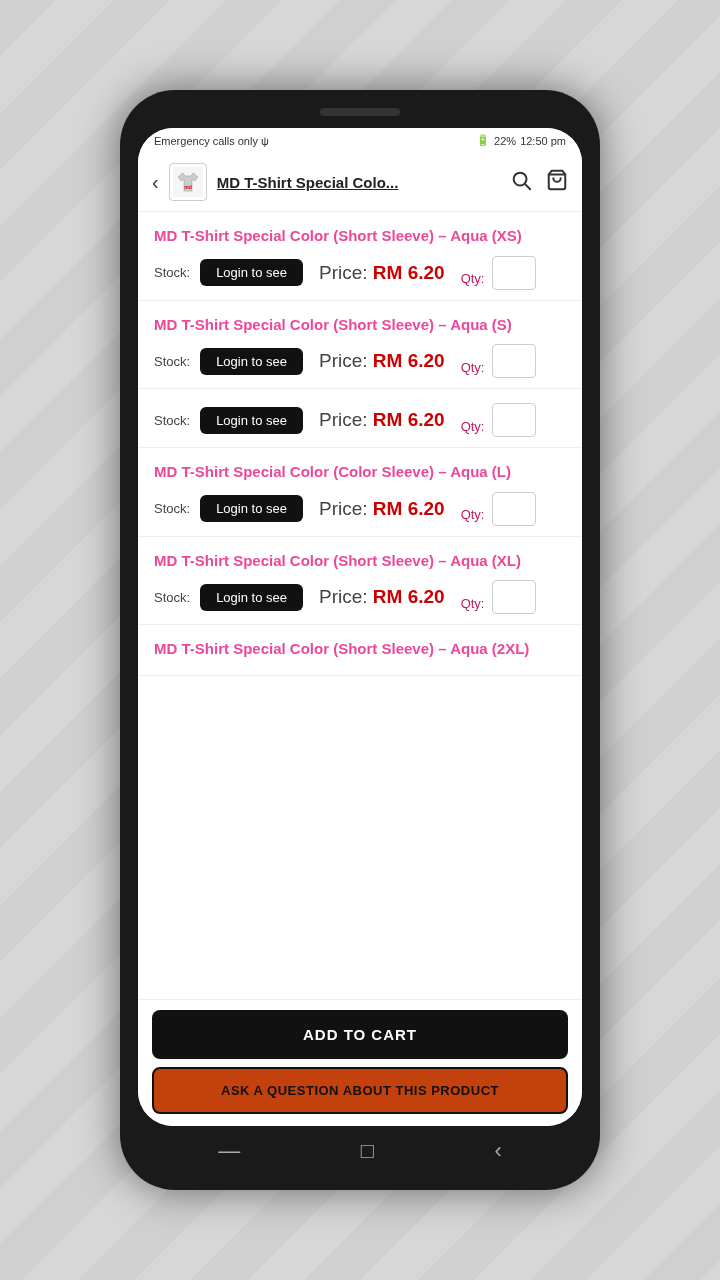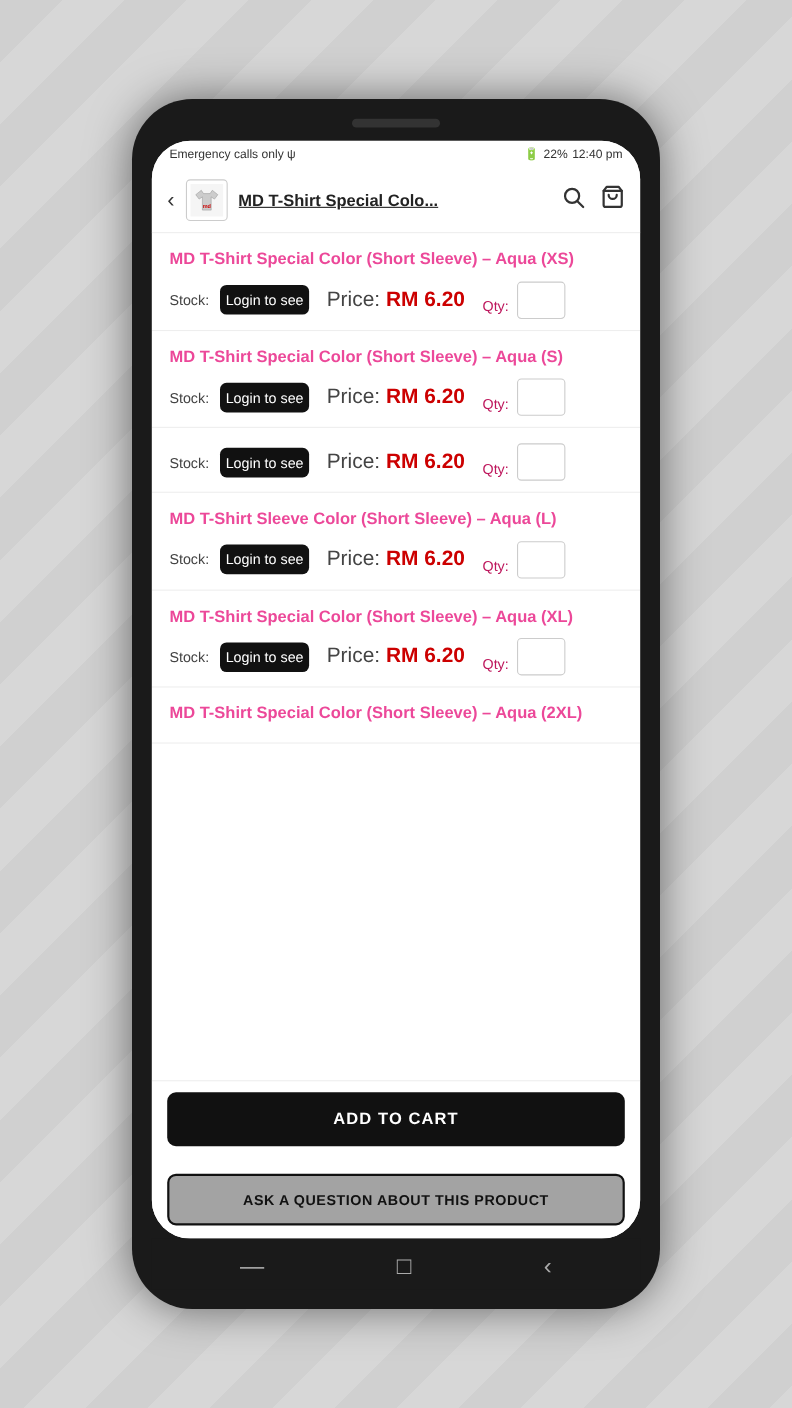--- a/index.html
+++ b/index.html
@@ -159,21 +159,21 @@
       color: #444;
       margin-right: 2px;
       text-align: center;
     }
 
     .login-btn {
       background: #111;
       color: #fff;
       border: none;
       border-radius: 6px;
-      padding: 6px 5px;
+      padding: 6px 16px;
       font-size: 13px;
       cursor: pointer;
       font-weight: 500;
     }
 
     .price-text {
       font-size: 19px;
       color: #444;
       margin-left: 8px;
     }
@@ -199,38 +199,38 @@
       font-size: 14px;
     }
 
     
     .bottom-buttons {
       padding: 10px 14px 12px 14px;
       background: #fff;
       border-top: 1px solid #eee;
       display: flex;
       flex-direction: column;
-      gap: 25px;
+      gap: 8px;
     }
 
     .add-to-cart-btn {
       background: #111;
       color: #fff;
       border: none;
       border-radius: 8px;
       padding: 16px;
       font-size: 15px;
       font-weight: 700;
       letter-spacing: 1px;
       cursor: pointer;
       width: 100%;
     }
 
     .ask-question-btn {
-      background: #a3a3a3;
+      background: #c2410c;
       color: #111;
       border: 2px solid #111;
       border-radius: 8px;
       padding: 14px;
       font-size: 13px;
       font-weight: 700;
       letter-spacing: 0.5px;
       cursor: pointer;
       width: 100%;
     }
@@ -255,21 +255,21 @@
 
 <div class="phone-outer">
   <div class="phone-speaker"></div>
   <div class="phone-screen">
 
     <div class="status-bar">
       <span class="status-left">Emergency calls only ψ</span>
       <div class="status-right">
         <span>🔋</span>
         <span>22%</span>
-        <span>12:40 pm</span>
+        <span>12:50 pm</span>
       </div>
     </div>
 
     <div class="header">
       <span class="back-btn">‹</span>
       <div class="logo-box">
         <svg viewBox="0 0 30 30">
           <rect width="30" height="30" fill="#f5f5f5"></rect>
 
           <path d="M5 10 L10 6 L12 9 L18 9 L20 6 L25 10 L22 14 L19 12 L19 24 L11 24 L11 12 L8 14 Z" fill="#ccc" stroke="#999" stroke-width="0.5"></path>
@@ -322,21 +322,21 @@
         <div class="product-row">
           <span class="stock-label">Stock:</span>
           <button class="login-btn">Login to see</button>
           <span class="price-text"><span>Price:</span> <span class="price-value">RM 6.20</span></span>
           <span class="qty-label">Qty:</span>
           <input class="qty-input" type="number" value="" style="">
         </div>
       </div>
 
       <div class="product-section">
-        <div class="product-name">MD T-Shirt Sleeve Color (Short Sleeve) – Aqua (L)</div>
+        <div class="product-name">MD T-Shirt Special Color (Color Sleeve) – Aqua (L)</div>
         <div class="product-row">
           <span class="stock-label">Stock:</span>
           <button class="login-btn">Login to see</button>
           <span class="price-text"><span>Price:</span> <span class="price-value">RM 6.20</span></span>
           <span class="qty-label">Qty:</span>
           <input class="qty-input" type="number" value="" style="">
         </div>
       </div>
 
       <div class="product-section">

